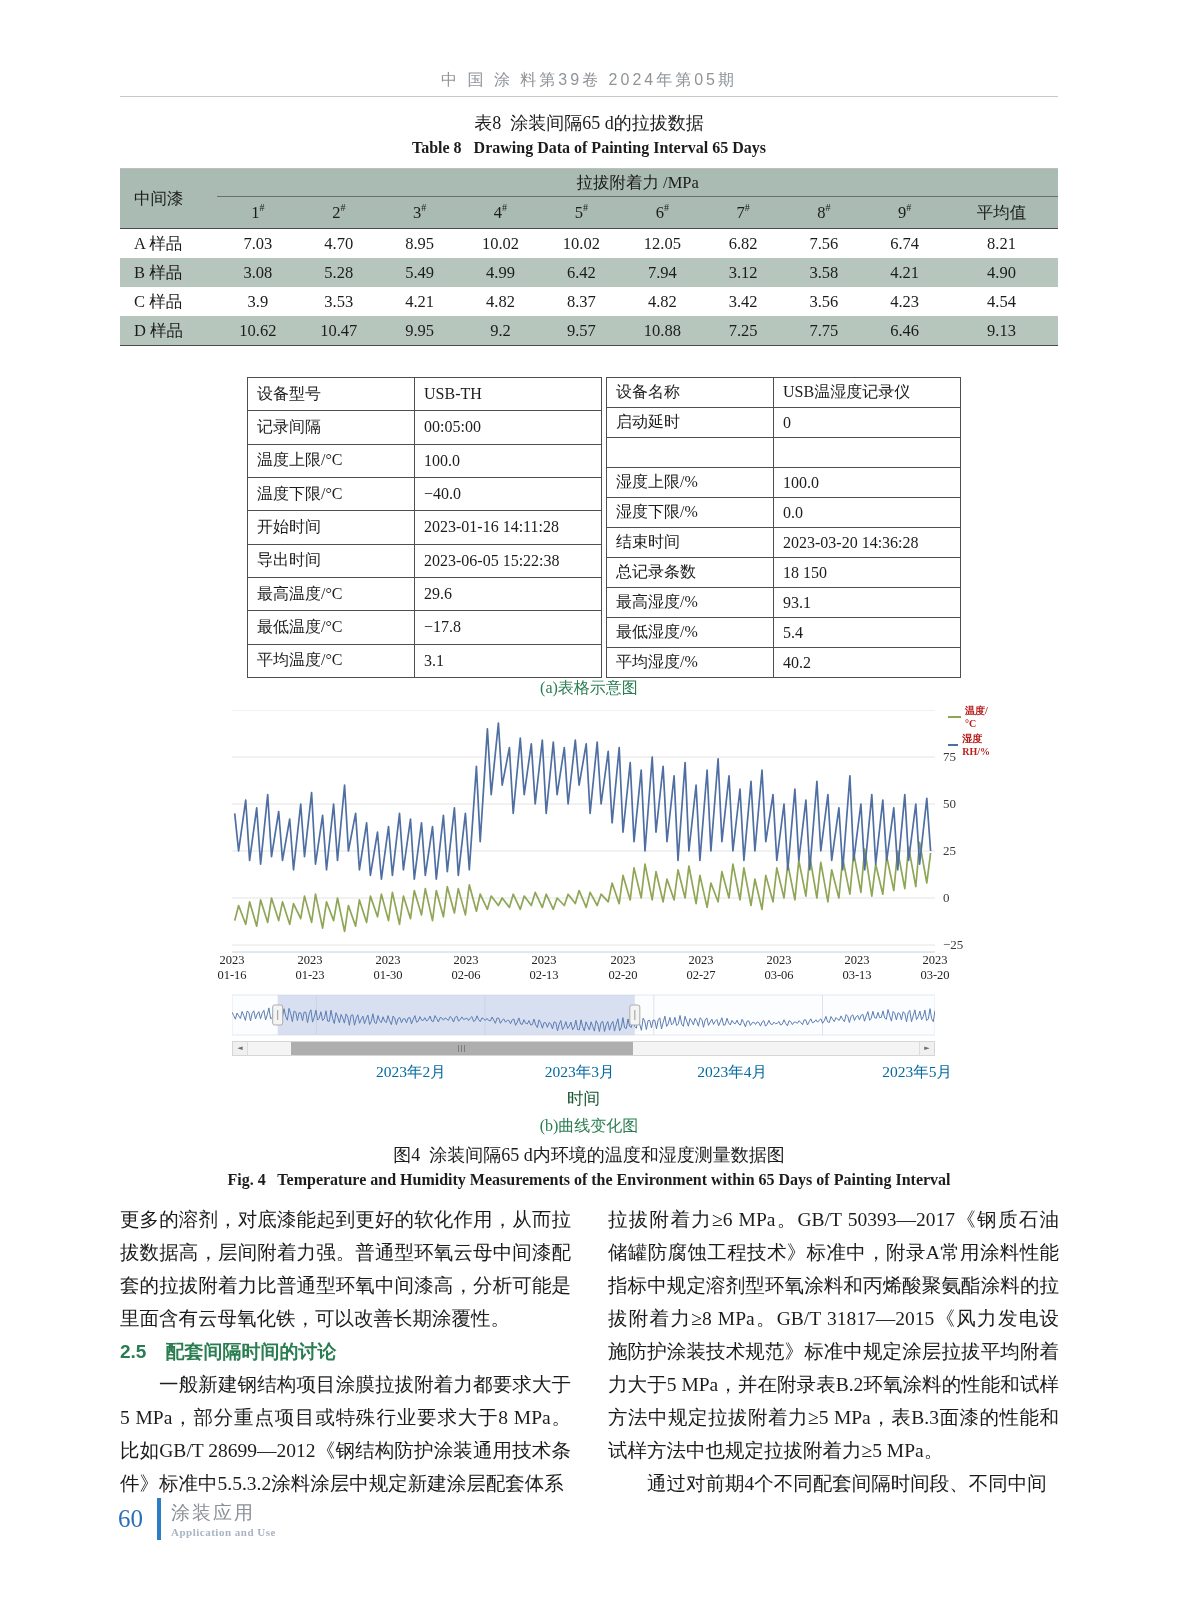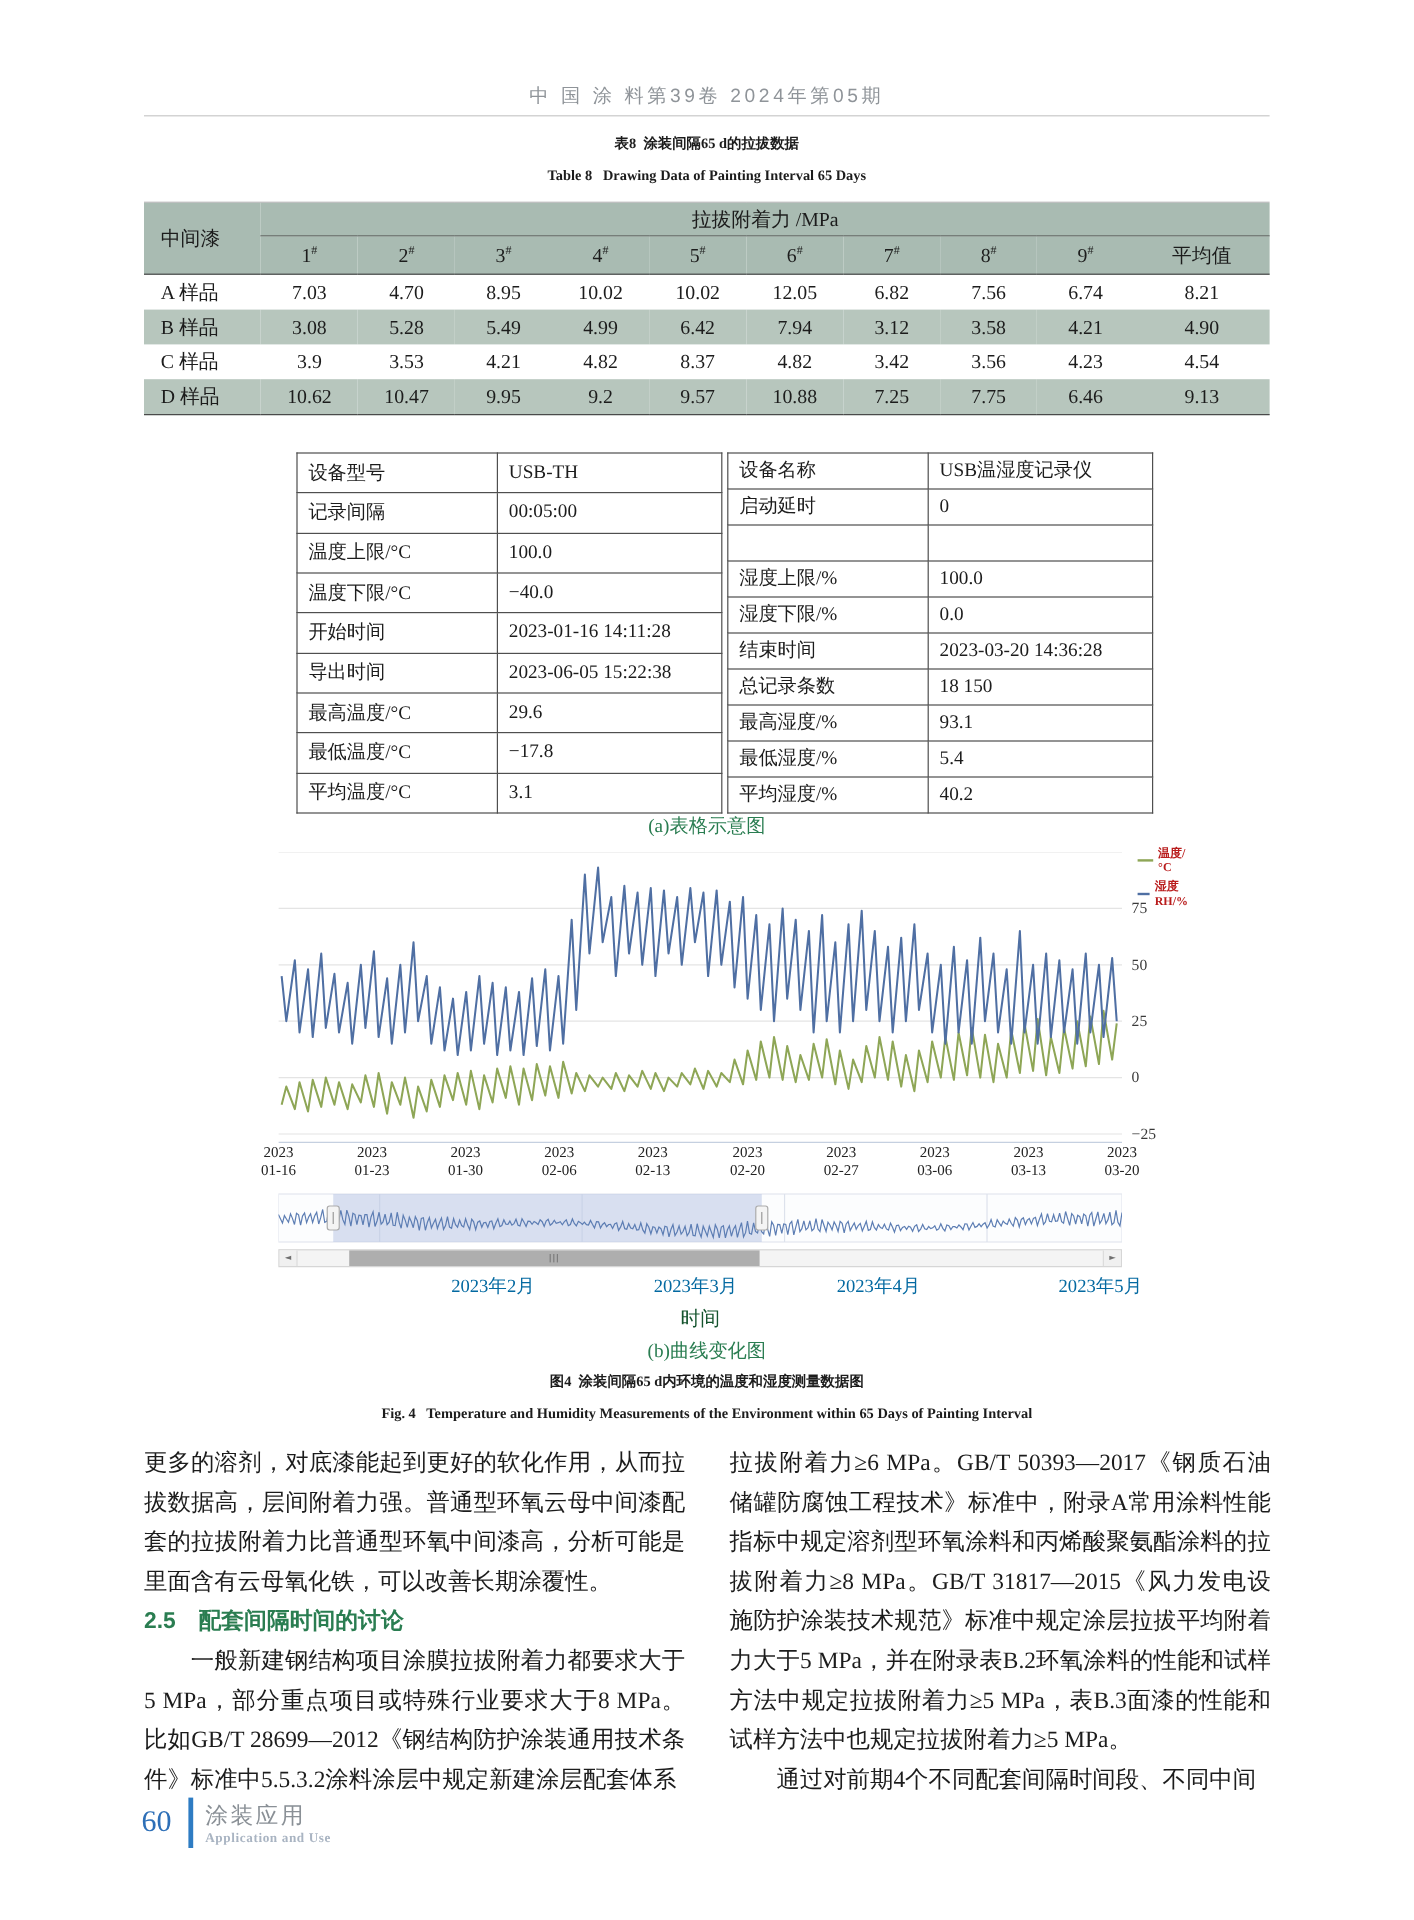--- a/index.html
+++ b/index.html
@@ -15,22 +15,22 @@
   .page{
     position:relative;width:1178px;height:1600px;margin:0 auto;background:#fff;
     font-family:"Liberation Serif","DejaVu Serif",serif;color:var(--ink);overflow:hidden;
   }
   
   .jheader{position:absolute;left:120px;top:70px;width:938px;display:flex;justify-content:center;
     font-family:"Liberation Sans","DejaVu Sans",sans-serif;font-size:16px;color:#8f9499;letter-spacing:3px;}
   .jrule{position:absolute;left:120px;top:96px;width:938px;height:0;border-top:1px solid #c9c9c9;}
   
   .cap-center{position:absolute;left:120px;width:938px;text-align:center;white-space:pre-wrap;}
-  .cap-cn{font-size:12px;font-weight:bold;}
-  .cap-en{font-size:12px;font-weight:bold;}
+  .cap-cn{font-size:18px;font-weight:normal;}
+  .cap-en{font-size:16px;font-weight:bold;}
   .cap-green{font-size:16px;color:var(--caption-green);}
   
   .t8{position:absolute;left:120px;top:168px;width:938px;border-collapse:collapse;font-size:16.5px;
       border-top:1px solid rgba(0,0,0,0.25);border-bottom:1.3px solid #4a4a4a;}
   .t8 th,.t8 td{font-weight:normal;padding:0;}
   .t8 .band{background:var(--band);}
   .t8 tr.stripe td{background:var(--stripe);}
   .t8 .grp{height:27px;text-align:center;border-bottom:1px solid #6a6f6c;}
   .t8 .sub{height:31px;text-align:center;}
   .t8 .stub{text-align:left;padding-left:14px;}

